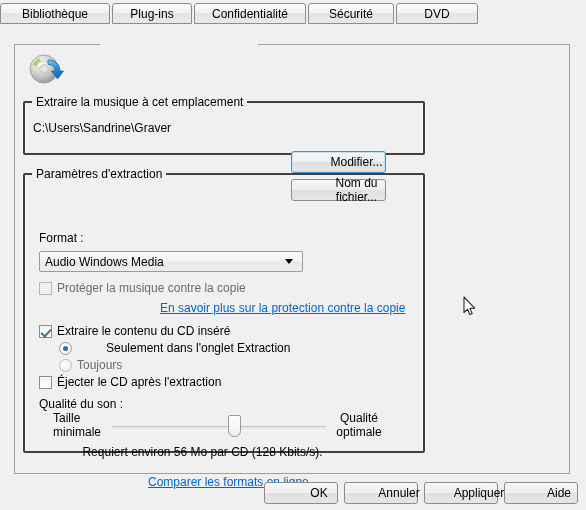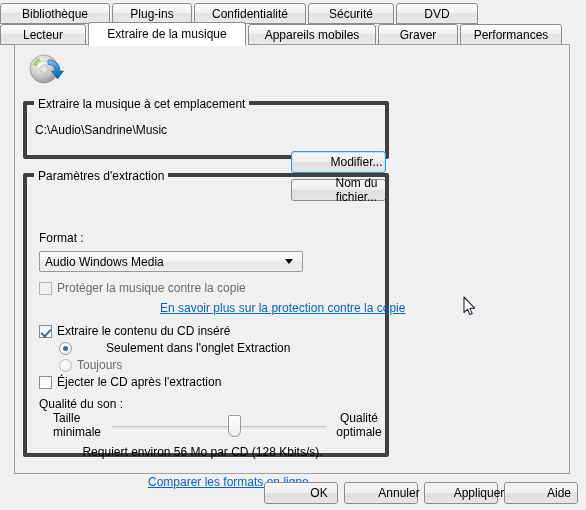--- a/index.html
+++ b/index.html
@@ -102,22 +102,23 @@
     margin-left: 12px;
     margin-top: 2px;
     font-size: 12px;
     line-height: 15px;
     width: 330px;
   }
 
   
   .group {
     position: absolute;
-    border: 4px solid #404040;
+    border: 2px solid #404040;
     border-radius: 2px;
+    padding-left: 40px;
   }
   .group-title {
     position: absolute;
     top: -8px;
     left: 7px;
     background: #f0f0f0;
     padding: 0 4px;
     font-size: 12px;
   }
 
@@ -320,27 +321,20 @@
 </head>
 <body>
 
 <div class="tabstrip">
   <div class="tab-row row1" id="tab-row-1">
       <div class="tab" style="width: 110px;">Bibliothèque</div>
       <div class="tab" style="width: 80px;">Plug-ins</div>
       <div class="tab" style="width: 112px;">Confidentialité</div>
       <div class="tab" style="width: 86px;">Sécurité</div>
       <div class="tab" style="width: 82px;">DVD</div>
-    </div>
-  <div class="tab-row row2" id="tab-row-2">
-      <div class="tab" style="width: 86px;">Lecteur</div>
-      <div class="tab active" style="width: 158px;">Extraire de la musique</div>
-      <div class="tab" style="width: 128px;">Appareils mobiles</div>
-      <div class="tab" style="width: 80px;">Graver</div>
-      <div class="tab" style="width: 102px;">Performances</div>
     </div>
 </div>
 
 <div class="panel-top-left"></div>
 <div class="panel-top-right"></div>
 
 <div class="panel">
 
   <div class="header">
     <div class="cd-icon">
@@ -363,21 +357,21 @@
         <circle cx="15" cy="17" r="4.2" fill="#e8e8e8" stroke="#a9a9a9" stroke-width="0.7"></circle>
         <circle cx="15" cy="17" r="1.8" fill="#fafafa" stroke="#b5b5b5" stroke-width="0.5"></circle>
         <path d="M4 13 A12 12 0 0 1 10 6 L12 9 A9 9 0 0 0 7 14 Z" fill="#8fd04a" opacity="0.85"></path>
         <path d="M19 8 C27 8 31 13 31 19 L34.5 19 L28.5 27 L22.5 19 L26 19 C26 15 23.5 12.5 19 12.5 Z" fill="url(#arrg)" stroke="#14548f" stroke-width="0.6" stroke-linejoin="round"></path>
       </svg>
     </div>
   </div>
 
   <div class="group" id="group-location">
     <div class="group-title">Extraire la musique à cet emplacement</div>
-    <div class="path-text">C:\Audio\Sandrine\Music</div>
+    <div class="path-text">C:\Users\Sandrine\Graver</div>
   </div>
 
   <div class="btn default" id="btn-modifier">Modifier...</div>
   <div class="btn" id="btn-nomfichier">Nom du fichier...</div>
 
   <div class="group" id="group-params">
     <div class="group-title">Paramètres d'extraction</div>
   </div>
 
   <div class="label-format">Format :</div>

